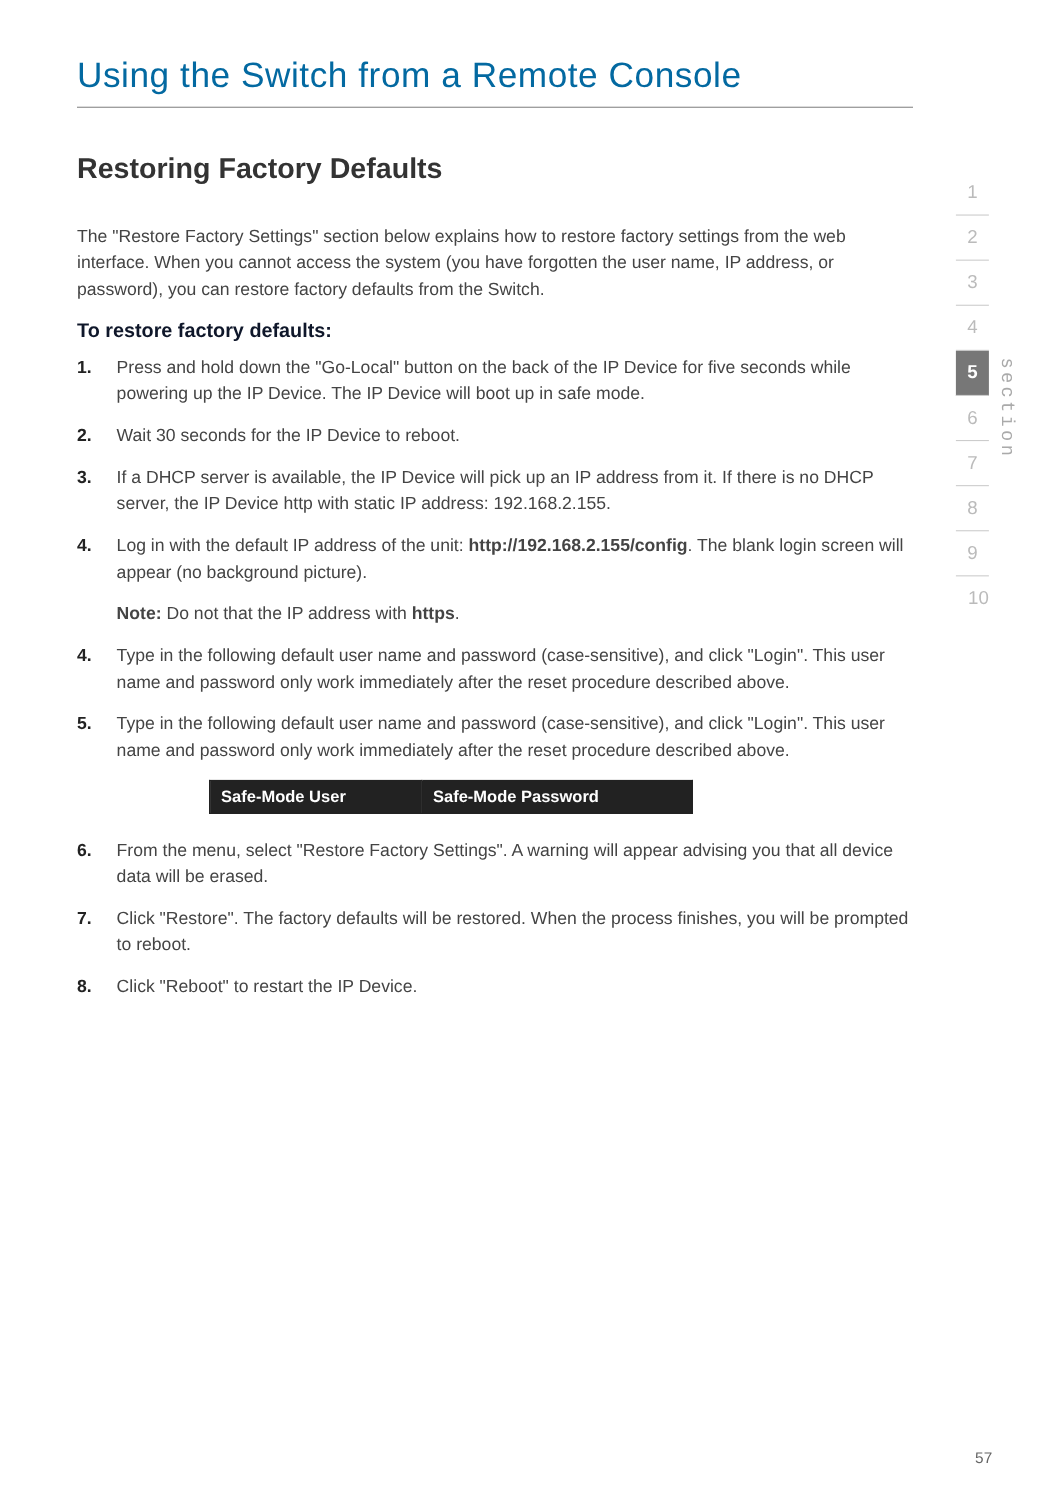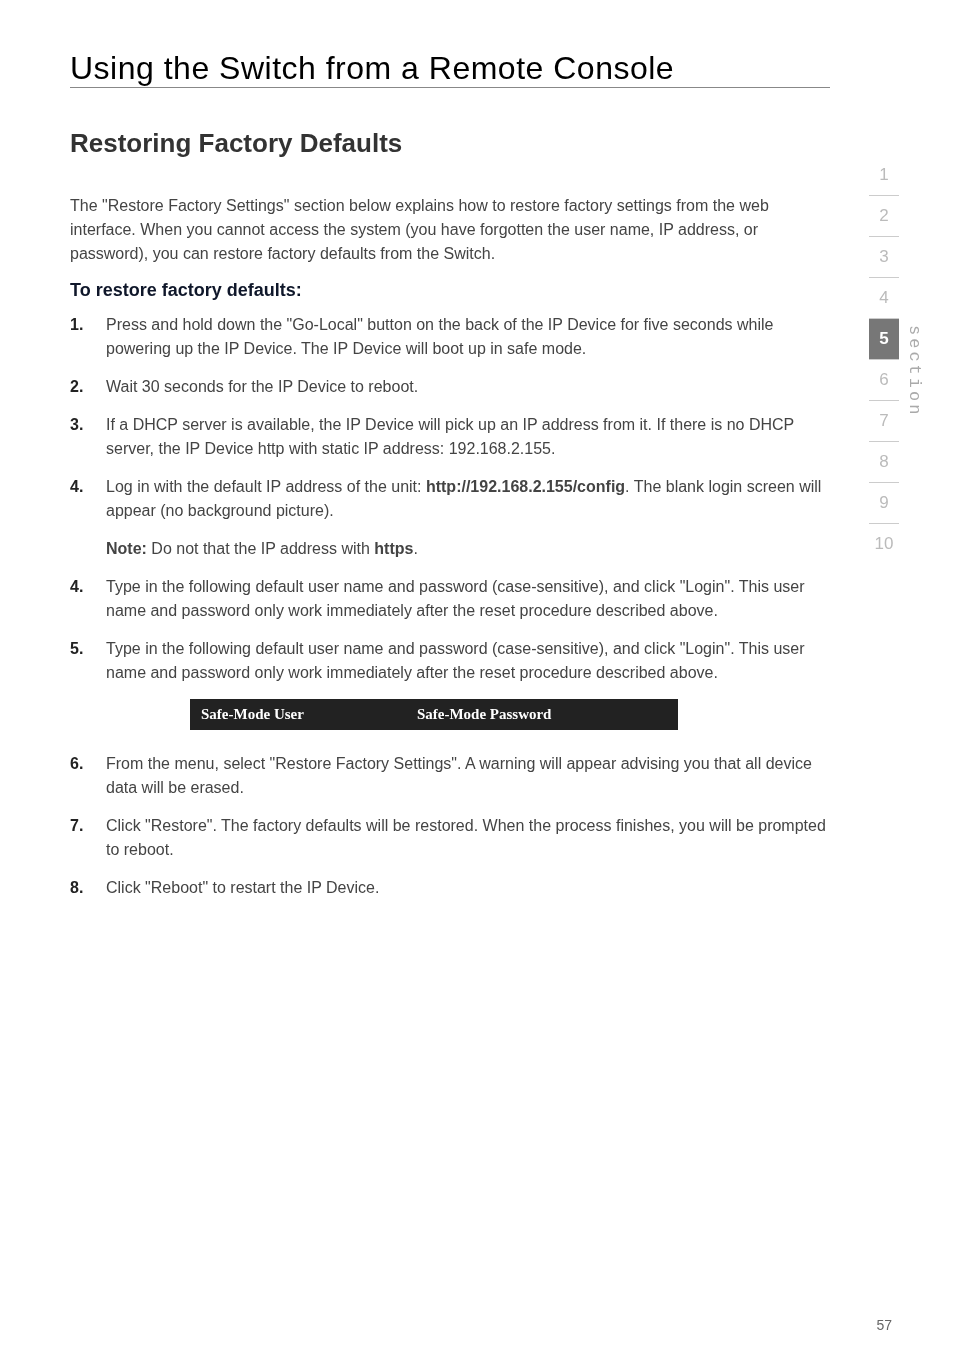--- a/index.html
+++ b/index.html
@@ -11,22 +11,22 @@
       font-family: Arial, Helvetica, sans-serif;
       background: #fff;
       width: 954px;
       height: 1363px;
       position: relative;
       padding: 50px 70px 40px 70px;
     }
     .page-title {
       font-size: 32px;
       font-weight: 300;
-      color: #000000;
-      margin-bottom: 0;
+      color: #0369a1;
+      margin-bottom: 10px;
       letter-spacing: 0.5px;
     }
     .title-underline {
       border-bottom: 1px solid #888;
       margin-bottom: 40px;
     }
     .section-heading {
       font-size: 26px;
       font-weight: bold;
       color: #333;
@@ -77,22 +77,21 @@
       padding-left: 36px;
     }
     .note-line .bold {
       font-weight: bold;
     }
     .safe-mode-table {
       border-collapse: collapse;
       margin-left: 120px;
       margin-top: 8px;
       margin-bottom: 22px;
-      width: 488px;
-      font-family: Liberation Serif, serif;
+      width: 440px;
     }
     .safe-mode-table th {
       background: #222;
       color: #fff;
       font-weight: bold;
       text-align: left;
       padding: 6px 10px;
       border: 1px solid #222;
       font-size: 15px;
     }
@@ -119,40 +118,41 @@
     .tab-item {
       font-size: 17px;
       color: #bbb;
       padding: 10px 0;
       width: 100%;
       text-align: center;
       border-bottom: 1px solid #ccc;
     }
     .tab-item:last-child {
       border-bottom: none;
+      text-align: right;
     }
     .tab-item.active {
       background: #777;
       color: #fff;
       font-weight: bold;
     }
     .section-label {
       writing-mode: vertical-rl;
       text-orientation: mixed;
       font-size: 17px;
       color: #aaa;
       letter-spacing: 3px;
       margin-left: 6px;
       font-family: 'Courier New', monospace;
       padding-top: 170px;
     }
     .page-number {
       position: absolute;
       bottom: 30px;
-      right: 62px;
+      right: 52px;
       font-size: 14px;
       color: #666;
     }
   </style>
 </head>
 <body>
 
 <div class="content-area">
   <div class="page-title">Using the Switch from a Remote Console</div>
   <div class="title-underline"></div>

